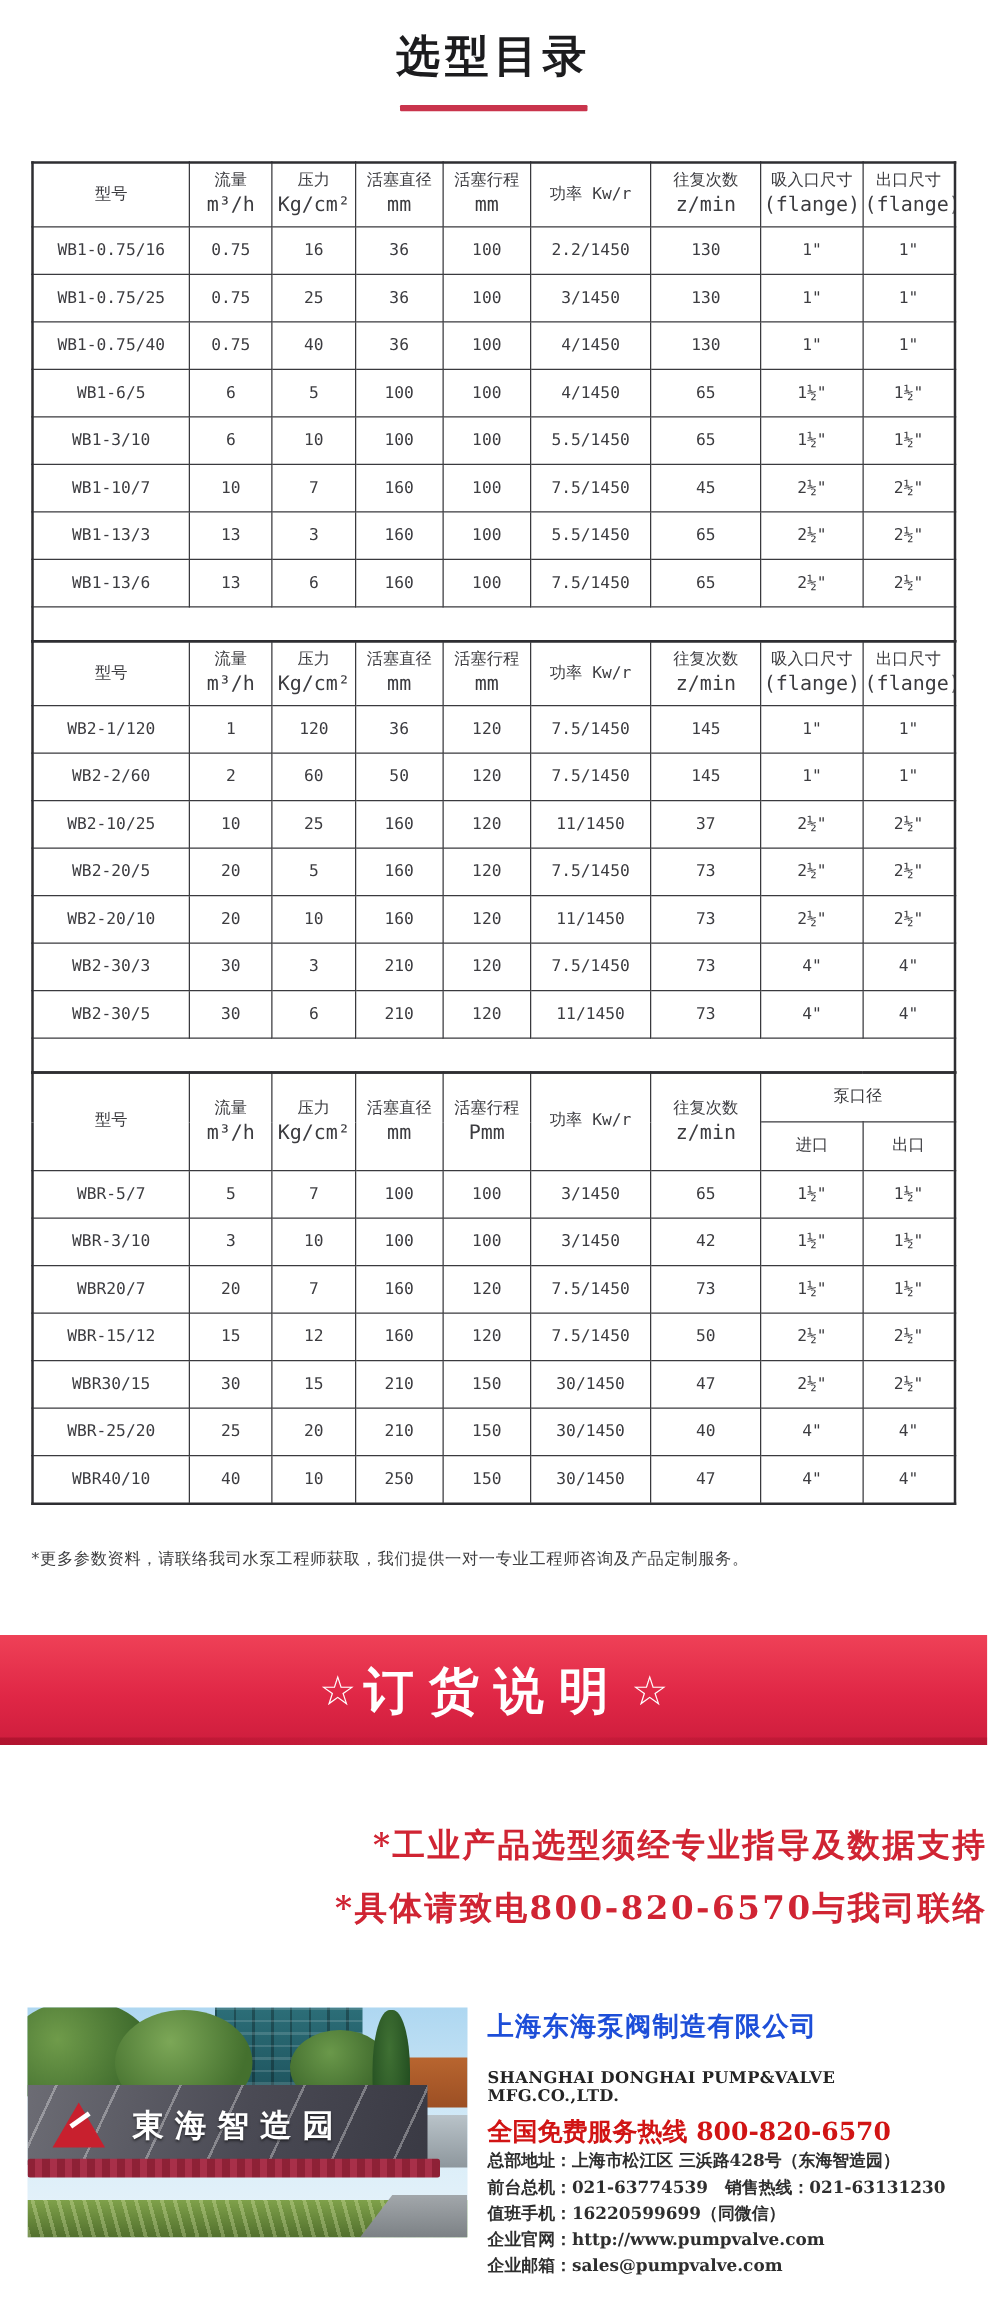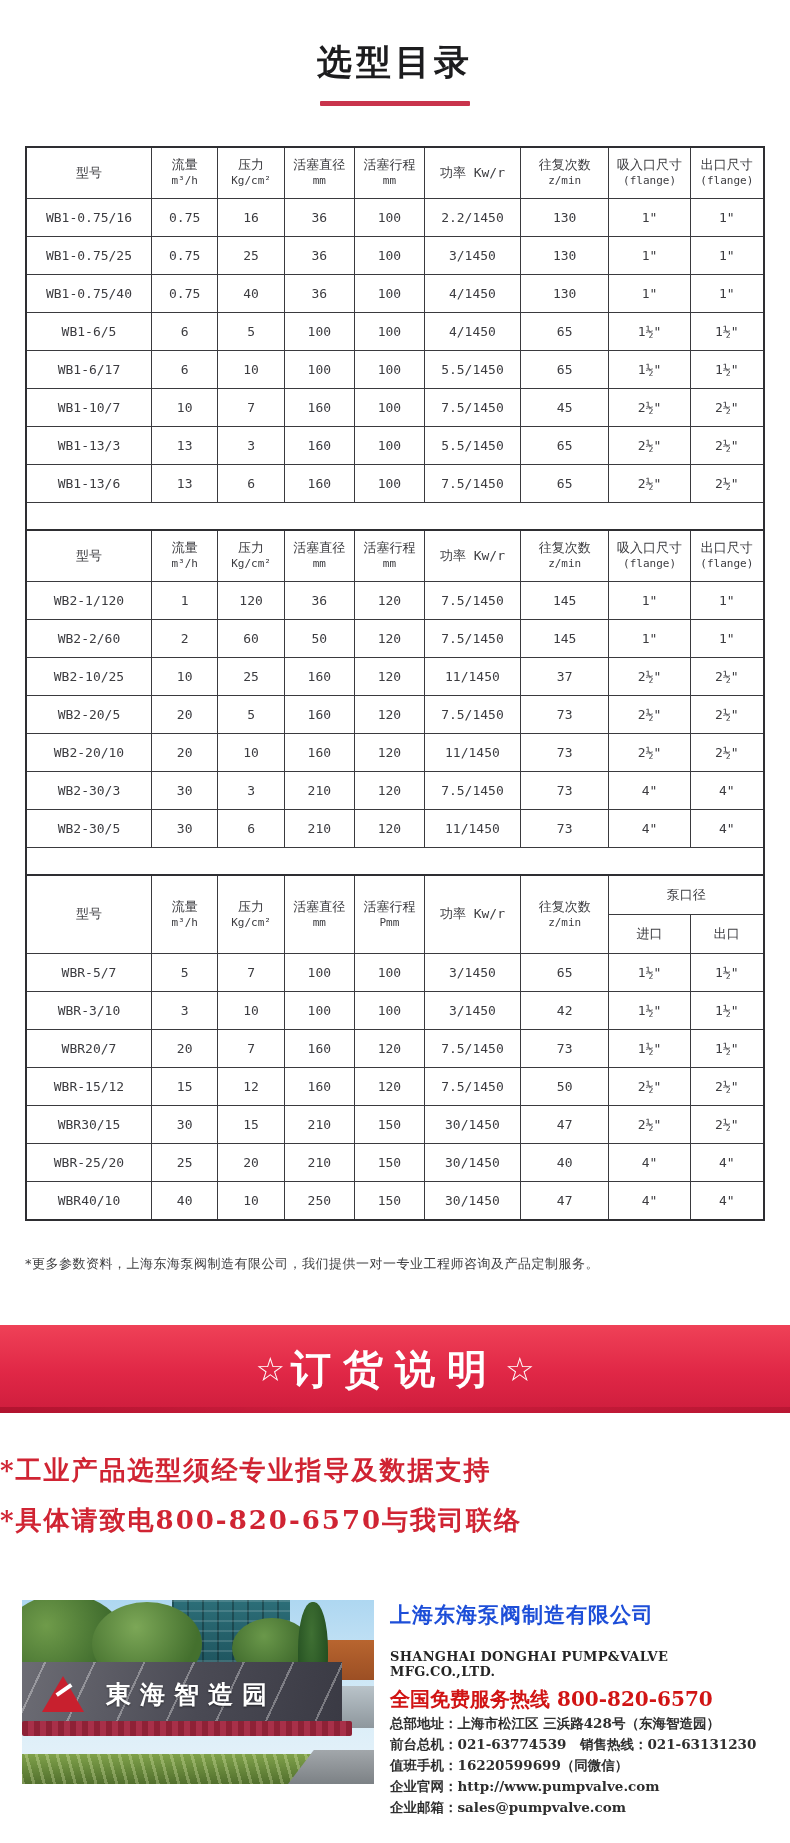--- a/index.html
+++ b/index.html
@@ -1,52 +1,52 @@
 <!DOCTYPE html>
 <html><head>
 <meta charset="utf-8">
 <style>
   html,body{margin:0;padding:0;background:#ffffff;}
   body{width:790px;font-family:"DejaVu Sans","Liberation Sans",sans-serif;color:#333;}
   .page{width:790px;height:1843px;position:relative;overflow:hidden;background:#fff;}
 
   
-  .hd{padding-top:39px;text-align:center;}
+  .hd{padding-top:22px;text-align:center;}
   .hd h1{margin:0;font-size:35px;font-weight:bold;color:#1c1c1e;letter-spacing:4px;}
   .title-underline{width:150px;height:5px;background:#c9344c;margin:15px auto 0;border-radius:1px;}
 
   
   .mn{padding:40px 25px 0;}
   table.spec{width:100%;border-collapse:collapse;table-layout:fixed;border:2px solid #2e2e32;
     font-family:"DejaVu Sans Mono","Liberation Mono",monospace;}
   table.spec + table.spec{margin-top:-2px;}
   table.spec th,table.spec td{border:1px solid #3a3a3e;text-align:center;vertical-align:middle;
     color:#3c3c40;font-weight:normal;padding:1px 1px;overflow:hidden;}
   table.spec thead th{height:48px;line-height:1.3;}
   .h-label{display:block;font-size:13px;}
-  .h-unit{display:block;font-size:11px;}
+  .h-unit{display:block;font-size:16px;}
   table.spec tbody td{height:35px;font-size:13px;}
   table.spec tr.spacer td{height:24px;}
   .t3 thead th[rowspan]{height:74px;}
   .t3 thead tr th{height:36px;}
   col.c-model{width:17%;} col.c-flow{width:9%;} col.c-press{width:9%;}
   col.c-dia{width:9.5%;} col.c-stroke{width:9.5%;} col.c-power{width:13%;}
   col.c-freq{width:12%;} col.c-in{width:11%;} col.c-out{width:10%;}
   .footnote{margin:34px 0 0;font-size:13px;color:#3d3d3f;letter-spacing:0.5px;}
 
   
   .order-banner{margin-top:52px;height:88px;position:relative;display:flex;align-items:center;justify-content:center;
     background:linear-gradient(180deg,#ef4157 0%,#e02746 55%,#ce1d3d 100%);}
   .order-banner:after{content:"";position:absolute;left:0;bottom:0;width:100%;height:6px;
     background:linear-gradient(90deg,rgba(120,0,20,.35),rgba(120,0,20,.05) 40%,rgba(120,0,20,.25));}
   .order-banner h2{margin:0;color:#fff;font-size:40px;font-weight:bold;letter-spacing:12px;display:flex;align-items:center;}
   .order-banner .star{font-size:33px;letter-spacing:0;margin:0 6px;}
 
   
-  .notice{margin-top:40px;text-align:left;}
+  .notice{margin-top:63px;text-align:right;}
   .notice p{margin:15px 0;font-size:26px;font-weight:bold;color:#d02433;letter-spacing:2px;
     font-family:"DejaVu Serif","Liberation Serif",serif;}
 
   
   .company-footer{margin-top:62px;padding:0 22px;display:flex;gap:16px;align-items:flex-start;}
   .photo{flex:0 0 auto;width:352px;height:184px;position:relative;overflow:hidden;
     background:linear-gradient(180deg,#aed7f1 0%,#d9edf8 60%,#e8f3fa 100%);}
   .ph{position:absolute;}
   .ph-building{left:150px;top:0;width:118px;height:72px;
     background:repeating-linear-gradient(180deg,rgba(255,255,255,.14) 0 2px,rgba(0,0,0,0) 2px 10px),
@@ -187,21 +187,21 @@
             <td>6</td>
             <td>5</td>
             <td>100</td>
             <td>100</td>
             <td>4/1450</td>
             <td>65</td>
             <td>1½"</td>
             <td>1½"</td>
           </tr>
           <tr>
-            <td>WB1-6/17</td>
+            <td>WB1-3/10</td>
             <td>6</td>
             <td>10</td>
             <td>100</td>
             <td>100</td>
             <td>5.5/1450</td>
             <td>65</td>
             <td>1½"</td>
             <td>1½"</td>
           </tr>
           <tr>
@@ -504,21 +504,21 @@
             <td>250</td>
             <td>150</td>
             <td>30/1450</td>
             <td>47</td>
             <td>4"</td>
             <td>4"</td>
           </tr>
         </tbody>
     </table>
 
-    <p class="footnote">*更多参数资料，上海东海泵阀制造有限公司，我们提供一对一专业工程师咨询及产品定制服务。</p>
+    <p class="footnote">*更多参数资料，请联络我司水泵工程师获取，我们提供一对一专业工程师咨询及产品定制服务。</p>
   </main>
 
   <section class="order-banner">
     <h2>
       <span class="star">☆</span>
       <span>订货说明</span>
       <span class="star">☆</span>
     </h2>
   </section>
 

